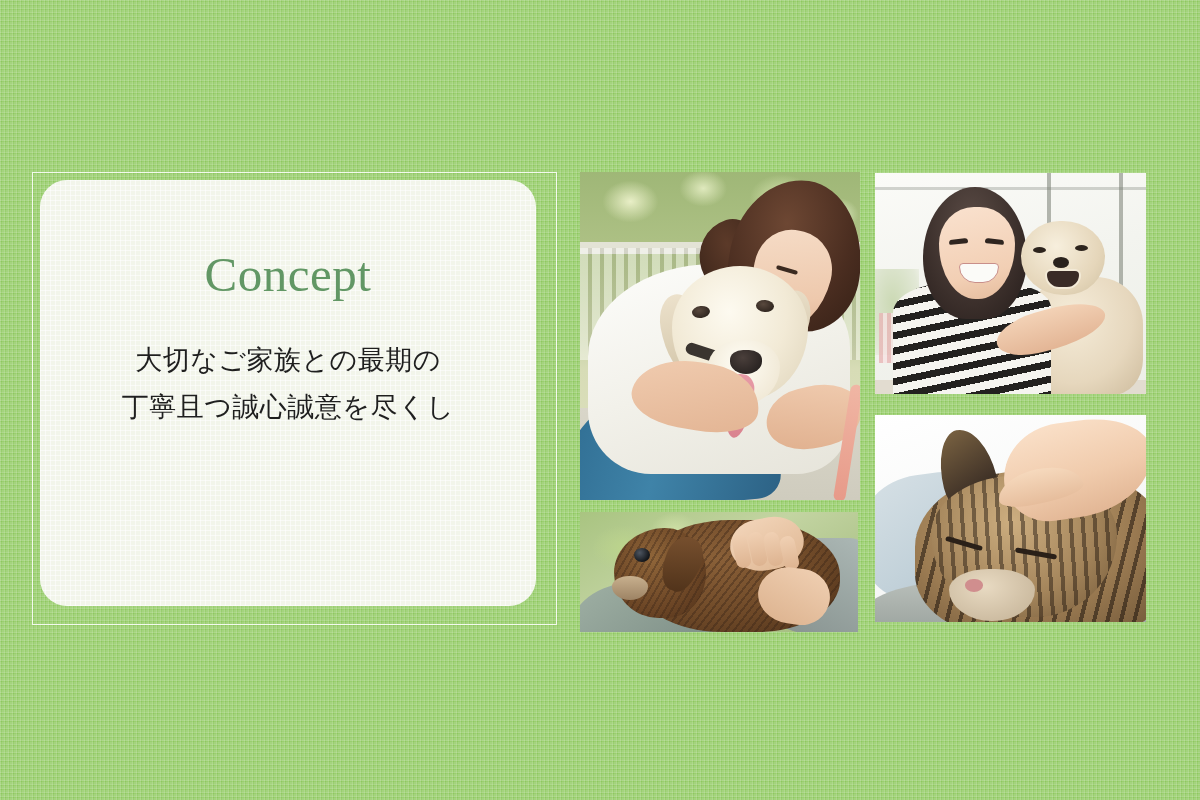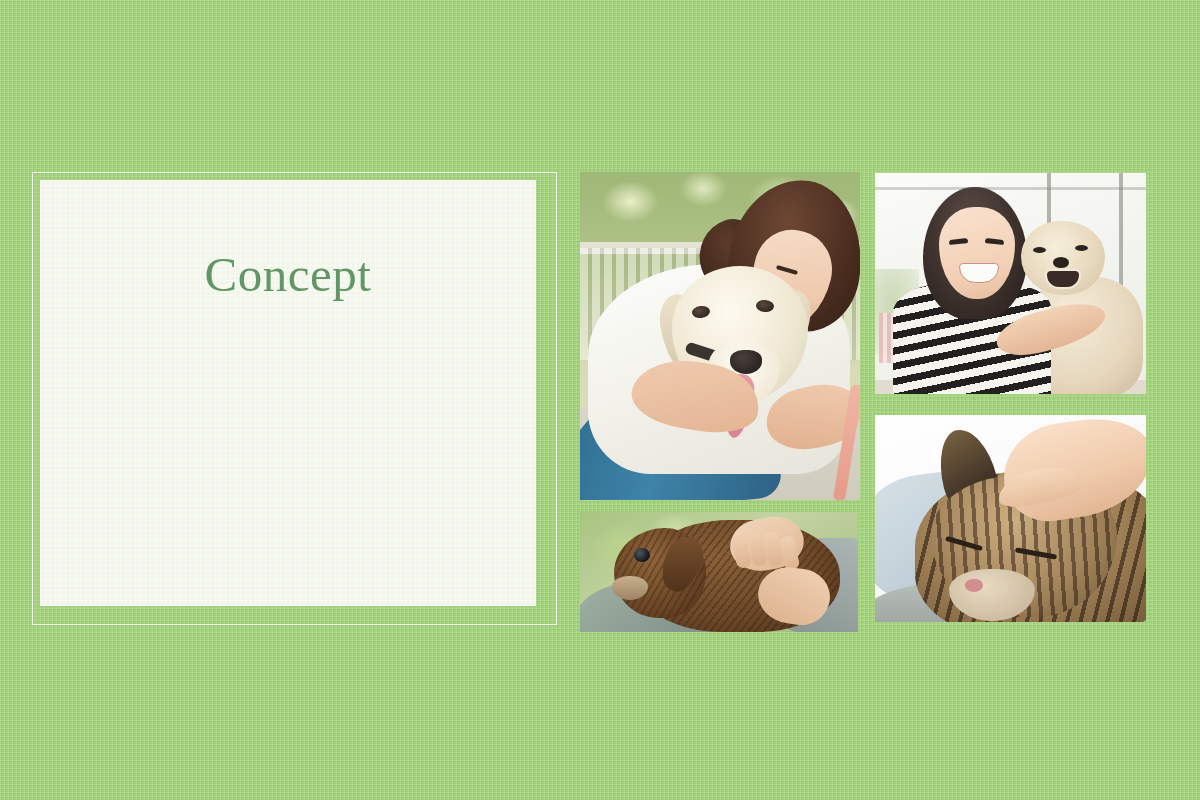--- a/index.html
+++ b/index.html
@@ -48,20 +48,21 @@
     background-image:
       linear-gradient(rgba(255,255,255,0.55) 1px, transparent 1px),
       linear-gradient(90deg, rgba(255,255,255,0.55) 1px, transparent 1px);
     background-size: 5px 5px, 5px 5px;
     box-sizing: border-box;
     display: flex;
     flex-direction: column;
     align-items: center;
     justify-content: flex-start;
     padding-top: 70px;
+    border-radius: 27px;
   }
   .concept-title {
     font-family: "Liberation Serif", "DejaVu Serif", serif;
     font-size: 49px;
     font-weight: 400;
     color: #629765;
     letter-spacing: 0.5px;
     line-height: 1;
     margin: 0 0 38px 0;
     text-align: center;
@@ -445,20 +446,22 @@
 <body>
 
 <div class="stage">
 
   <div class="concept-frame"></div>
 
   <div class="concept-card">
     <h1 class="concept-title">Concept</h1>
 
     <p class="concept-body">
+      <span class="ln">大切なご家族との最期の</span>
+      <span class="ln">丁寧且つ誠心誠意を尽くし</span>
     </p>
   </div>
 
   <div class="photo" id="photo-dog-hug">
     <div class="scene">
       <div class="p1-bg"></div>
       <div class="p1-bench-top"></div>
       <div class="p1-bench"></div>
       <div class="p1-ground"></div>
       <div class="p1-jeans"></div>

